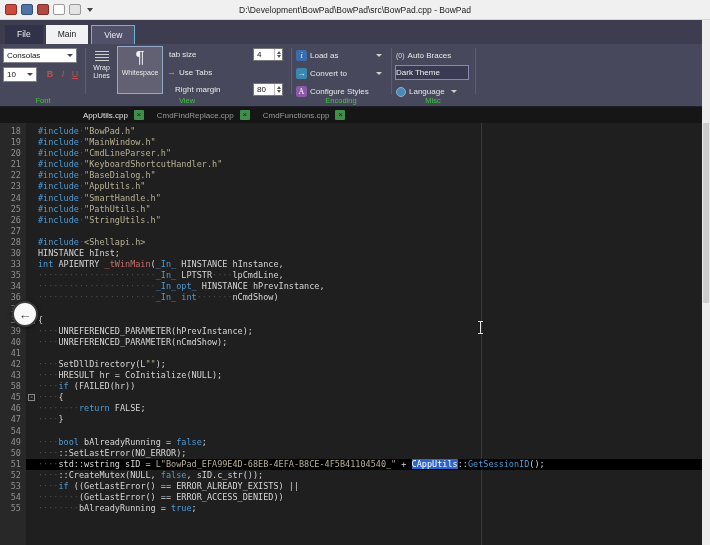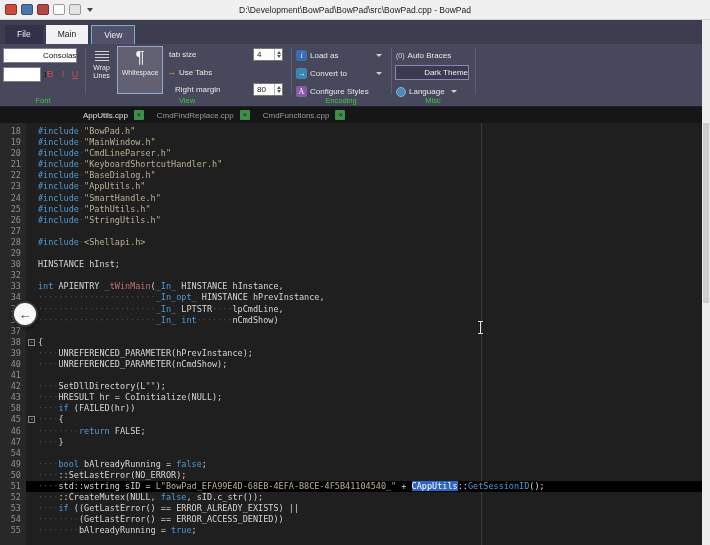--- a/index.html
+++ b/index.html
@@ -24,21 +24,21 @@
   .rtab { height:19px; line-height:19px; padding:0 12px; font-size:8.5px; color:#ececec; }
   .rtab.file { background:#31314a; }
   .rtab.main { background:#f2f2f2; color:#222; }
   .rtab.view { background:#51516b; border:1px solid #6fb3cc; border-bottom:none; }
 
   
   .ribbon-body { height:63px; background:#48485c; position:relative; flex:none; border-bottom:1px solid #20202c; font-size:8px; color:#e8e8e8; }
   .divider { position:absolute; top:4px; bottom:12px; width:1px; background:#5c5c72; }
   .group-label { position:absolute; bottom:1px; font-size:7.5px; color:#3ec53e; text-align:center; }
 
-  .combo { position:absolute; height:15px; background:#fff; border:1px solid #80808c; display:flex; align-items:center; color:#111;padding-left:36px; }
+  .combo { position:absolute; height:15px; background:#fff; border:1px solid #80808c; display:flex; align-items:center; color:#111; }
   .combo .cval { flex:1; padding-left:3px; font-size:8px; line-height:13px; }
   .ccaret { width:0; height:0; border-left:3px solid transparent; border-right:3px solid transparent; border-top:3px solid #444; margin-right:3px; }
 
   .fmt-btn { position:absolute; top:23px; width:12px; height:15px; font-size:9px; line-height:15px; text-align:center; color:#c0504d; }
   .fmt-btn.bold { font-weight:bold; }
   .fmt-btn.italic { font-style:italic; }
   .fmt-btn.underline { text-decoration:underline; }
 
   .rbig { position:absolute; top:2px; height:48px; display:flex; flex-direction:column; align-items:center; text-align:center; color:#e8e8e8; }
   .rbig.active { background:rgba(255,255,255,.14); border:1px solid #98a8c8; }
@@ -49,21 +49,21 @@
 
   .rlabel { position:absolute; font-size:8px; color:#e8e8e8; }
   .rsmall { position:absolute; display:flex; align-items:center; gap:3px; height:13px; font-size:8px; color:#e8e8e8; }
   .rcaret { width:0; height:0; border-left:3px solid transparent; border-right:3px solid transparent; border-top:3px solid #cfcfcf; margin-left:3px; }
   .sq-icon { width:11px; height:11px; border-radius:2px; background:#3a6db0; color:#fff; font-size:8px; font-style:italic; line-height:11px; text-align:center; font-family:"Liberation Serif", serif; }
   .sq-icon.alt { background:#3a87b0; font-style:normal; }
   .sq-icon.styles { background:#8a5aa8; font-style:normal; }
   .arrow-icon { color:#e8a33d; font-size:9px; line-height:13px; }
   .braces-icon { color:#d8d8d8; font-size:7px; }
   .globe-icon { width:10px; height:10px; border-radius:50%; background:#4a8ab8; border:1px solid #8ab0cc; }
-  .dark-theme-btn { position:absolute; width:74px; height:15px; background:#3a3a52; border:1px solid #8888aa; color:#f0f0f0; font-size:8px; line-height:13px; text-align:right; }
+  .dark-theme-btn { position:absolute; width:74px; height:15px; background:#3a3a52; border:1px solid #8888aa; color:#f0f0f0; font-size:8px; line-height:13px; text-align:left; }
 
   .spin { position:absolute; width:30px; height:13px; background:#fff; border:1px solid #777; display:flex; }
   .spin-val { flex:1; font-size:8px; color:#111; padding-left:3px; line-height:11px; }
   .spin-ar { width:8px; border-left:1px solid #bbb; display:flex; flex-direction:column; align-items:center; justify-content:center; gap:1px; }
   .spin-ar i { display:block; width:0; height:0; border-left:2.5px solid transparent; border-right:2.5px solid transparent; }
   .spin-ar i.u { border-bottom:3px solid #555; }
   .spin-ar i.d { border-top:3px solid #555; }
 
   
   .filetab-bar { height:16px; background:#161616; display:flex; align-items:center; padding-left:2px; flex:none; }
@@ -231,26 +231,24 @@
         <div class="code-row"><span class="gutter">19</span><span class="fold"></span><span class="code-text"><span class="tk-pp">#include</span><span class="tk-ws">·</span><span class="tk-str">"MainWindow.h"</span></span></div>
         <div class="code-row"><span class="gutter">20</span><span class="fold"></span><span class="code-text"><span class="tk-pp">#include</span><span class="tk-ws">·</span><span class="tk-str">"CmdLineParser.h"</span></span></div>
         <div class="code-row"><span class="gutter">21</span><span class="fold"></span><span class="code-text"><span class="tk-pp">#include</span><span class="tk-ws">·</span><span class="tk-str">"KeyboardShortcutHandler.h"</span></span></div>
         <div class="code-row"><span class="gutter">22</span><span class="fold"></span><span class="code-text"><span class="tk-pp">#include</span><span class="tk-ws">·</span><span class="tk-str">"BaseDialog.h"</span></span></div>
         <div class="code-row"><span class="gutter">23</span><span class="fold"></span><span class="code-text"><span class="tk-pp">#include</span><span class="tk-ws">·</span><span class="tk-str">"AppUtils.h"</span></span></div>
         <div class="code-row"><span class="gutter">24</span><span class="fold"></span><span class="code-text"><span class="tk-pp">#include</span><span class="tk-ws">·</span><span class="tk-str">"SmartHandle.h"</span></span></div>
         <div class="code-row"><span class="gutter">25</span><span class="fold"></span><span class="code-text"><span class="tk-pp">#include</span><span class="tk-ws">·</span><span class="tk-str">"PathUtils.h"</span></span></div>
         <div class="code-row"><span class="gutter">26</span><span class="fold"></span><span class="code-text"><span class="tk-pp">#include</span><span class="tk-ws">·</span><span class="tk-str">"StringUtils.h"</span></span></div>
         <div class="code-row"><span class="gutter">27</span><span class="fold"></span><span class="code-text"></span></div>
         <div class="code-row"><span class="gutter">28</span><span class="fold"></span><span class="code-text"><span class="tk-pp">#include</span><span class="tk-ws">·</span><span class="tk-str">&lt;Shellapi.h&gt;</span></span></div>
-        <div class="code-row"><span class="gutter">29</span><span class="fold"></span><span class="code-text"></span></div>
         <div class="code-row"><span class="gutter">30</span><span class="fold"></span><span class="code-text"><span class="tk-id">HINSTANCE hInst;</span></span></div>
-        <div class="code-row"><span class="gutter">32</span><span class="fold"></span><span class="code-text"></span></div>
         <div class="code-row"><span class="gutter">33</span><span class="fold"></span><span class="code-text"><span class="tk-kw">int</span><span class="tk-id"> APIENTRY </span><span class="tk-fn">_tWinMain</span><span class="tk-id">(</span><span class="tk-kw">_In_</span><span class="tk-id"> HINSTANCE hInstance,</span></span></div>
+        <div class="code-row"><span class="gutter">35</span><span class="fold"></span><span class="code-text"><span class="tk-ws">·······················</span><span class="tk-kw">_In_</span><span class="tk-id"> LPTSTR</span><span class="tk-ws">····</span><span class="tk-id">lpCmdLine,</span></span></div>
         <div class="code-row"><span class="gutter">34</span><span class="fold"></span><span class="code-text"><span class="tk-ws">·······················</span><span class="tk-kw">_In_opt_</span><span class="tk-id"> HINSTANCE hPrevInstance,</span></span></div>
-        <div class="code-row"><span class="gutter">35</span><span class="fold"></span><span class="code-text"><span class="tk-ws">·······················</span><span class="tk-kw">_In_</span><span class="tk-id"> LPTSTR</span><span class="tk-ws">····</span><span class="tk-id">lpCmdLine,</span></span></div>
         <div class="code-row"><span class="gutter">36</span><span class="fold"></span><span class="code-text"><span class="tk-ws">·······················</span><span class="tk-kw">_In_</span><span class="tk-id"> </span><span class="tk-kw">int</span><span class="tk-ws">·······</span><span class="tk-id">nCmdShow)</span></span></div>
         <div class="code-row"><span class="gutter">37</span><span class="fold"></span><span class="code-text"></span></div>
         <div class="code-row"><span class="gutter">38</span><span class="fold"><span class="fold-box">-</span></span><span class="code-text"><span class="tk-id">{</span></span></div>
         <div class="code-row"><span class="gutter">39</span><span class="fold"></span><span class="code-text"><span class="tk-ws">····</span><span class="tk-id">UNREFERENCED_PARAMETER(hPrevInstance);</span></span></div>
         <div class="code-row"><span class="gutter">40</span><span class="fold"></span><span class="code-text"><span class="tk-ws">····</span><span class="tk-id">UNREFERENCED_PARAMETER(nCmdShow);</span></span></div>
         <div class="code-row"><span class="gutter">41</span><span class="fold"></span><span class="code-text"></span></div>
         <div class="code-row"><span class="gutter">42</span><span class="fold"></span><span class="code-text"><span class="tk-ws">····</span><span class="tk-id">SetDllDirectory(L</span><span class="tk-str">""</span><span class="tk-id">);</span></span></div>
         <div class="code-row"><span class="gutter">43</span><span class="fold"></span><span class="code-text"><span class="tk-ws">····</span><span class="tk-id">HRESULT hr = CoInitialize(NULL);</span></span></div>
         <div class="code-row"><span class="gutter">58</span><span class="fold"></span><span class="code-text"><span class="tk-ws">····</span><span class="tk-kw">if</span><span class="tk-id"> (FAILED(hr))</span></span></div>
         <div class="code-row"><span class="gutter">45</span><span class="fold"><span class="fold-box">-</span></span><span class="code-text"><span class="tk-ws">····</span><span class="tk-id">{</span></span></div>

